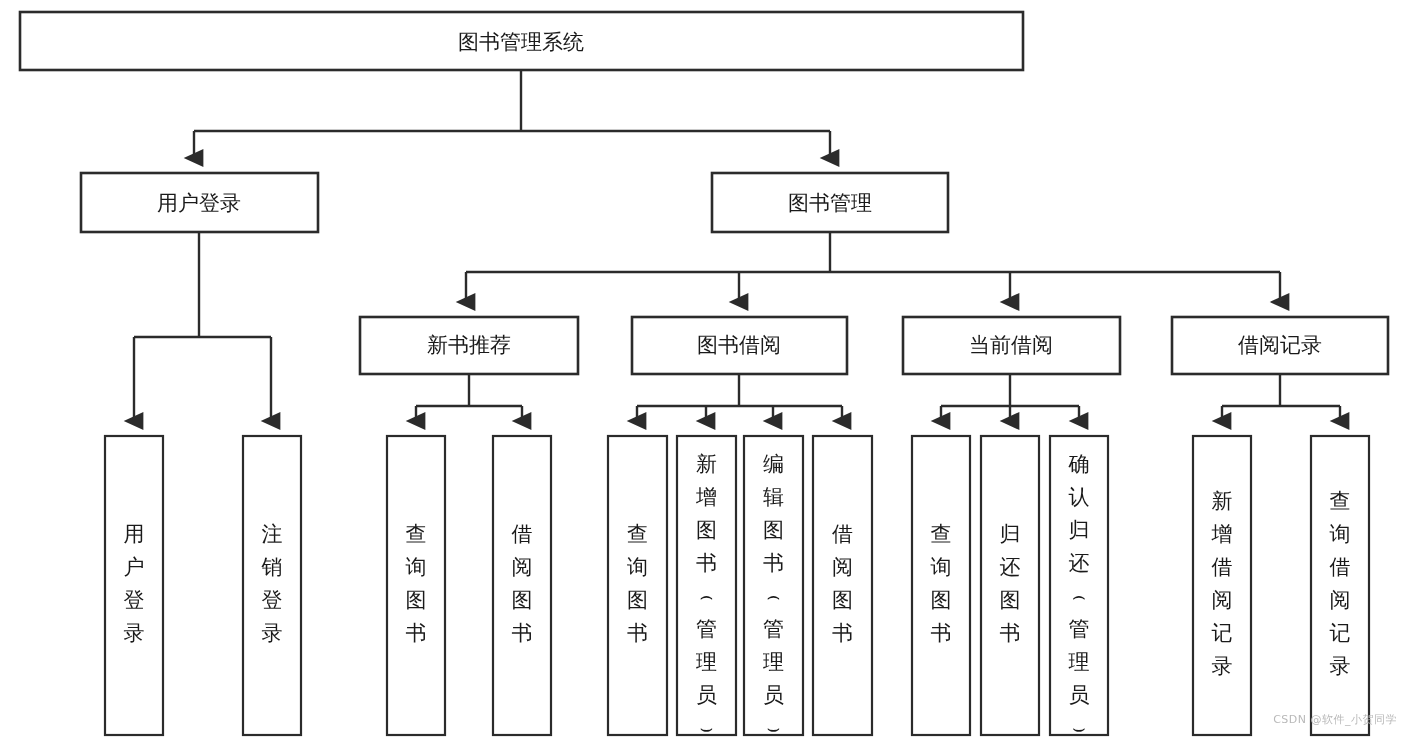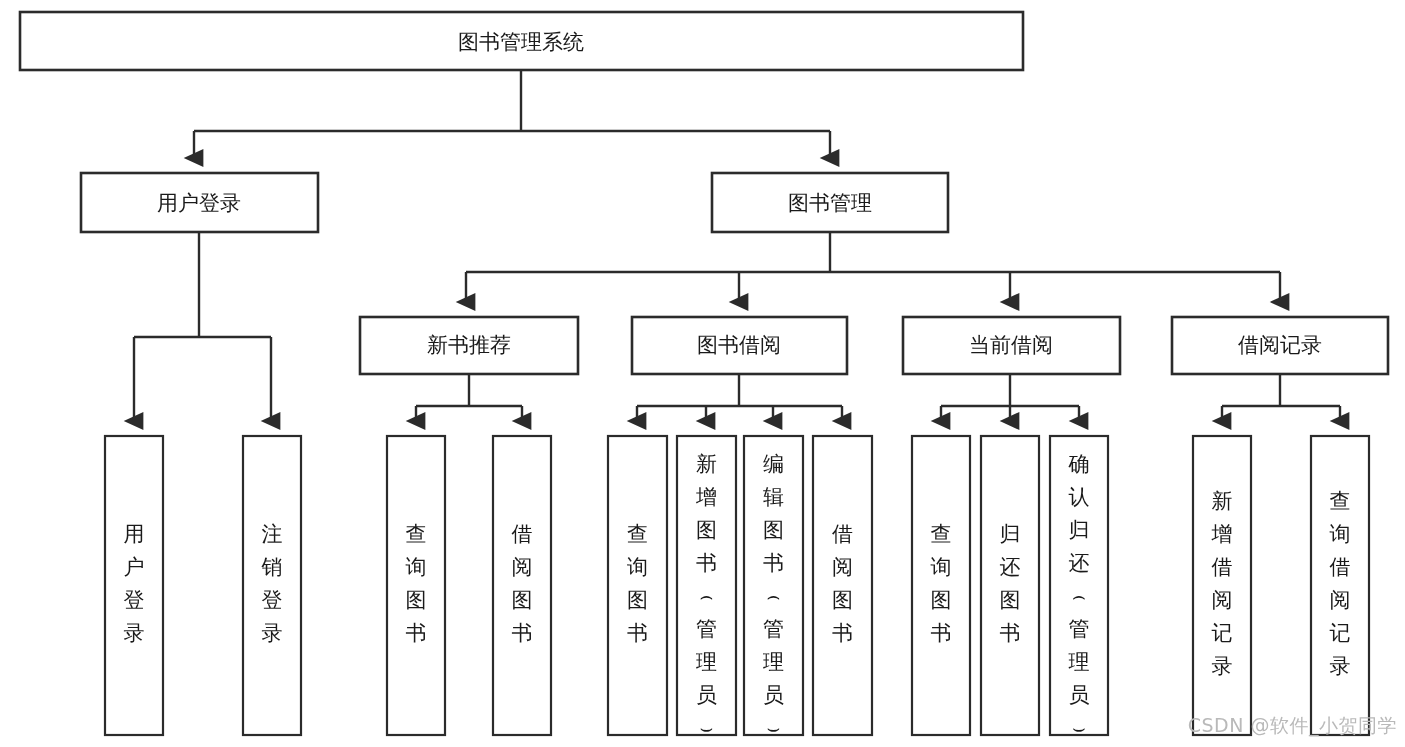--- a/index.html
+++ b/index.html
@@ -51,23 +51,23 @@
   }
   .leaf-label {
     fill: #1a1a1a;
     font-family: "DejaVu Sans", "Liberation Sans", sans-serif;
     font-size: 21px;
     text-anchor: middle;
   }
   .watermark {
     position: absolute;
     right: 8px;
-    bottom: 8px;
-    font-family: "DejaVu Sans", "Liberation Sans", sans-serif;
-    font-size: 19px;
+    bottom: 20px;
+    font-family: "DejaVu Sans", "Liberation Sans", sans-serif;
+    font-size: 11px;
     color: #b9b9b9;
     letter-spacing: 0.5px;
     white-space: nowrap;
     user-select: none;
   }
 </style>
 </head>
 <body>
 
 <div id="diagram-root">

